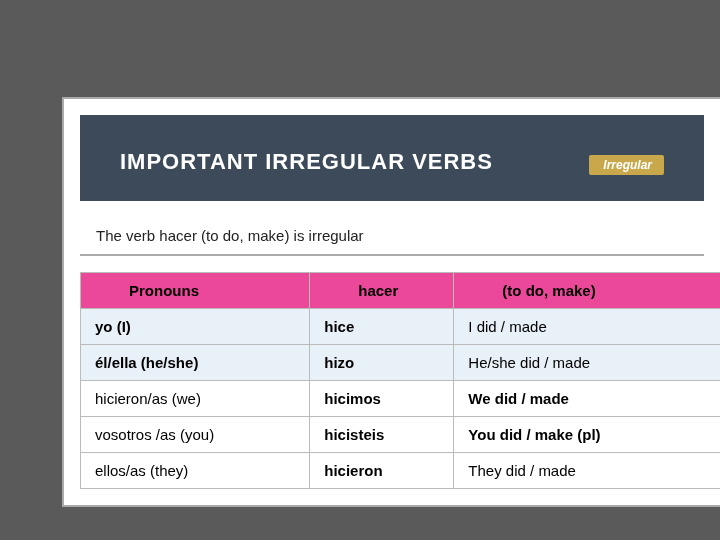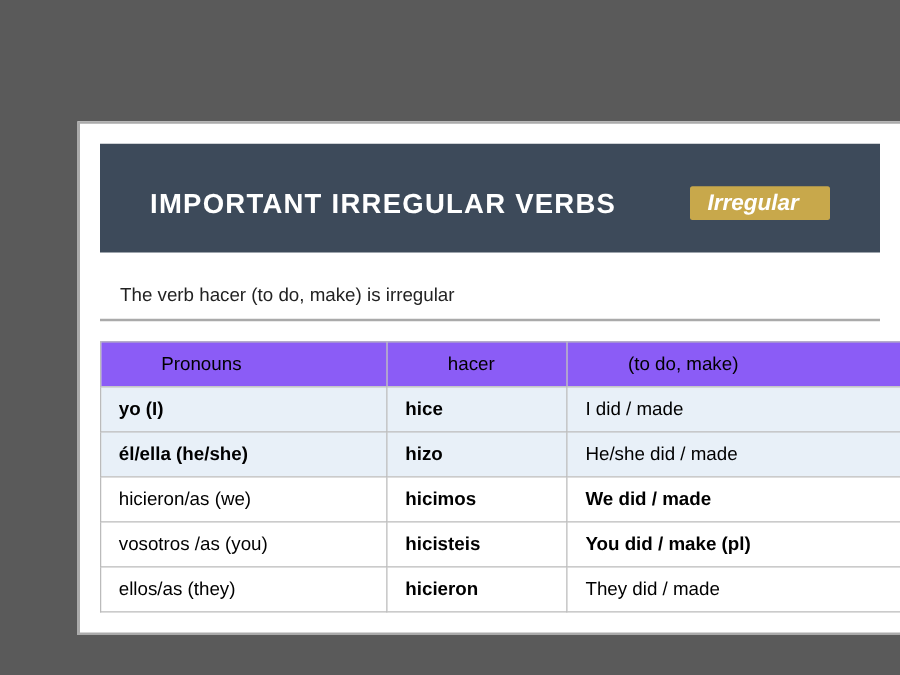--- a/index.html
+++ b/index.html
@@ -31,24 +31,24 @@
     .header-title {
       color: #fff;
       font-size: 22px;
       font-weight: bold;
       letter-spacing: 1px;
     }
 
     .header-badge {
       background: #c8a84b;
       color: #fff;
-      font-size: 18px;
+      font-size: 12px;
       font-style: italic;
       font-weight: bold;
-      padding: 3px 25px 3px 14px;
+      padding: 3px 12px 3px 14px;
       border-radius: 2px;
     }
 
     .subtitle {
       padding: 10px 16px;
       font-size: 15px;
       color: #222;
       border-bottom: 2px solid #aaa;
     }
 
@@ -62,22 +62,22 @@
       padding: 9px 14px;
       font-size: 15px;
       vertical-align: middle;
     }
 
     .col-pronoun { width: 35%; }
     .col-hacer   { width: 22%; }
     .col-meaning { width: 43%; }
 
     .row-header td {
-      font-weight: normal;
-      background: #8b5cf6;
+      font-weight: bold;
+      background: #ec4899;
       font-style: normal;
       padding-left: 48px;
     }
 
     .row-yo td,
     .row-tu td,
     .row-el td {
       background: #e8f0f8;
     }
 

